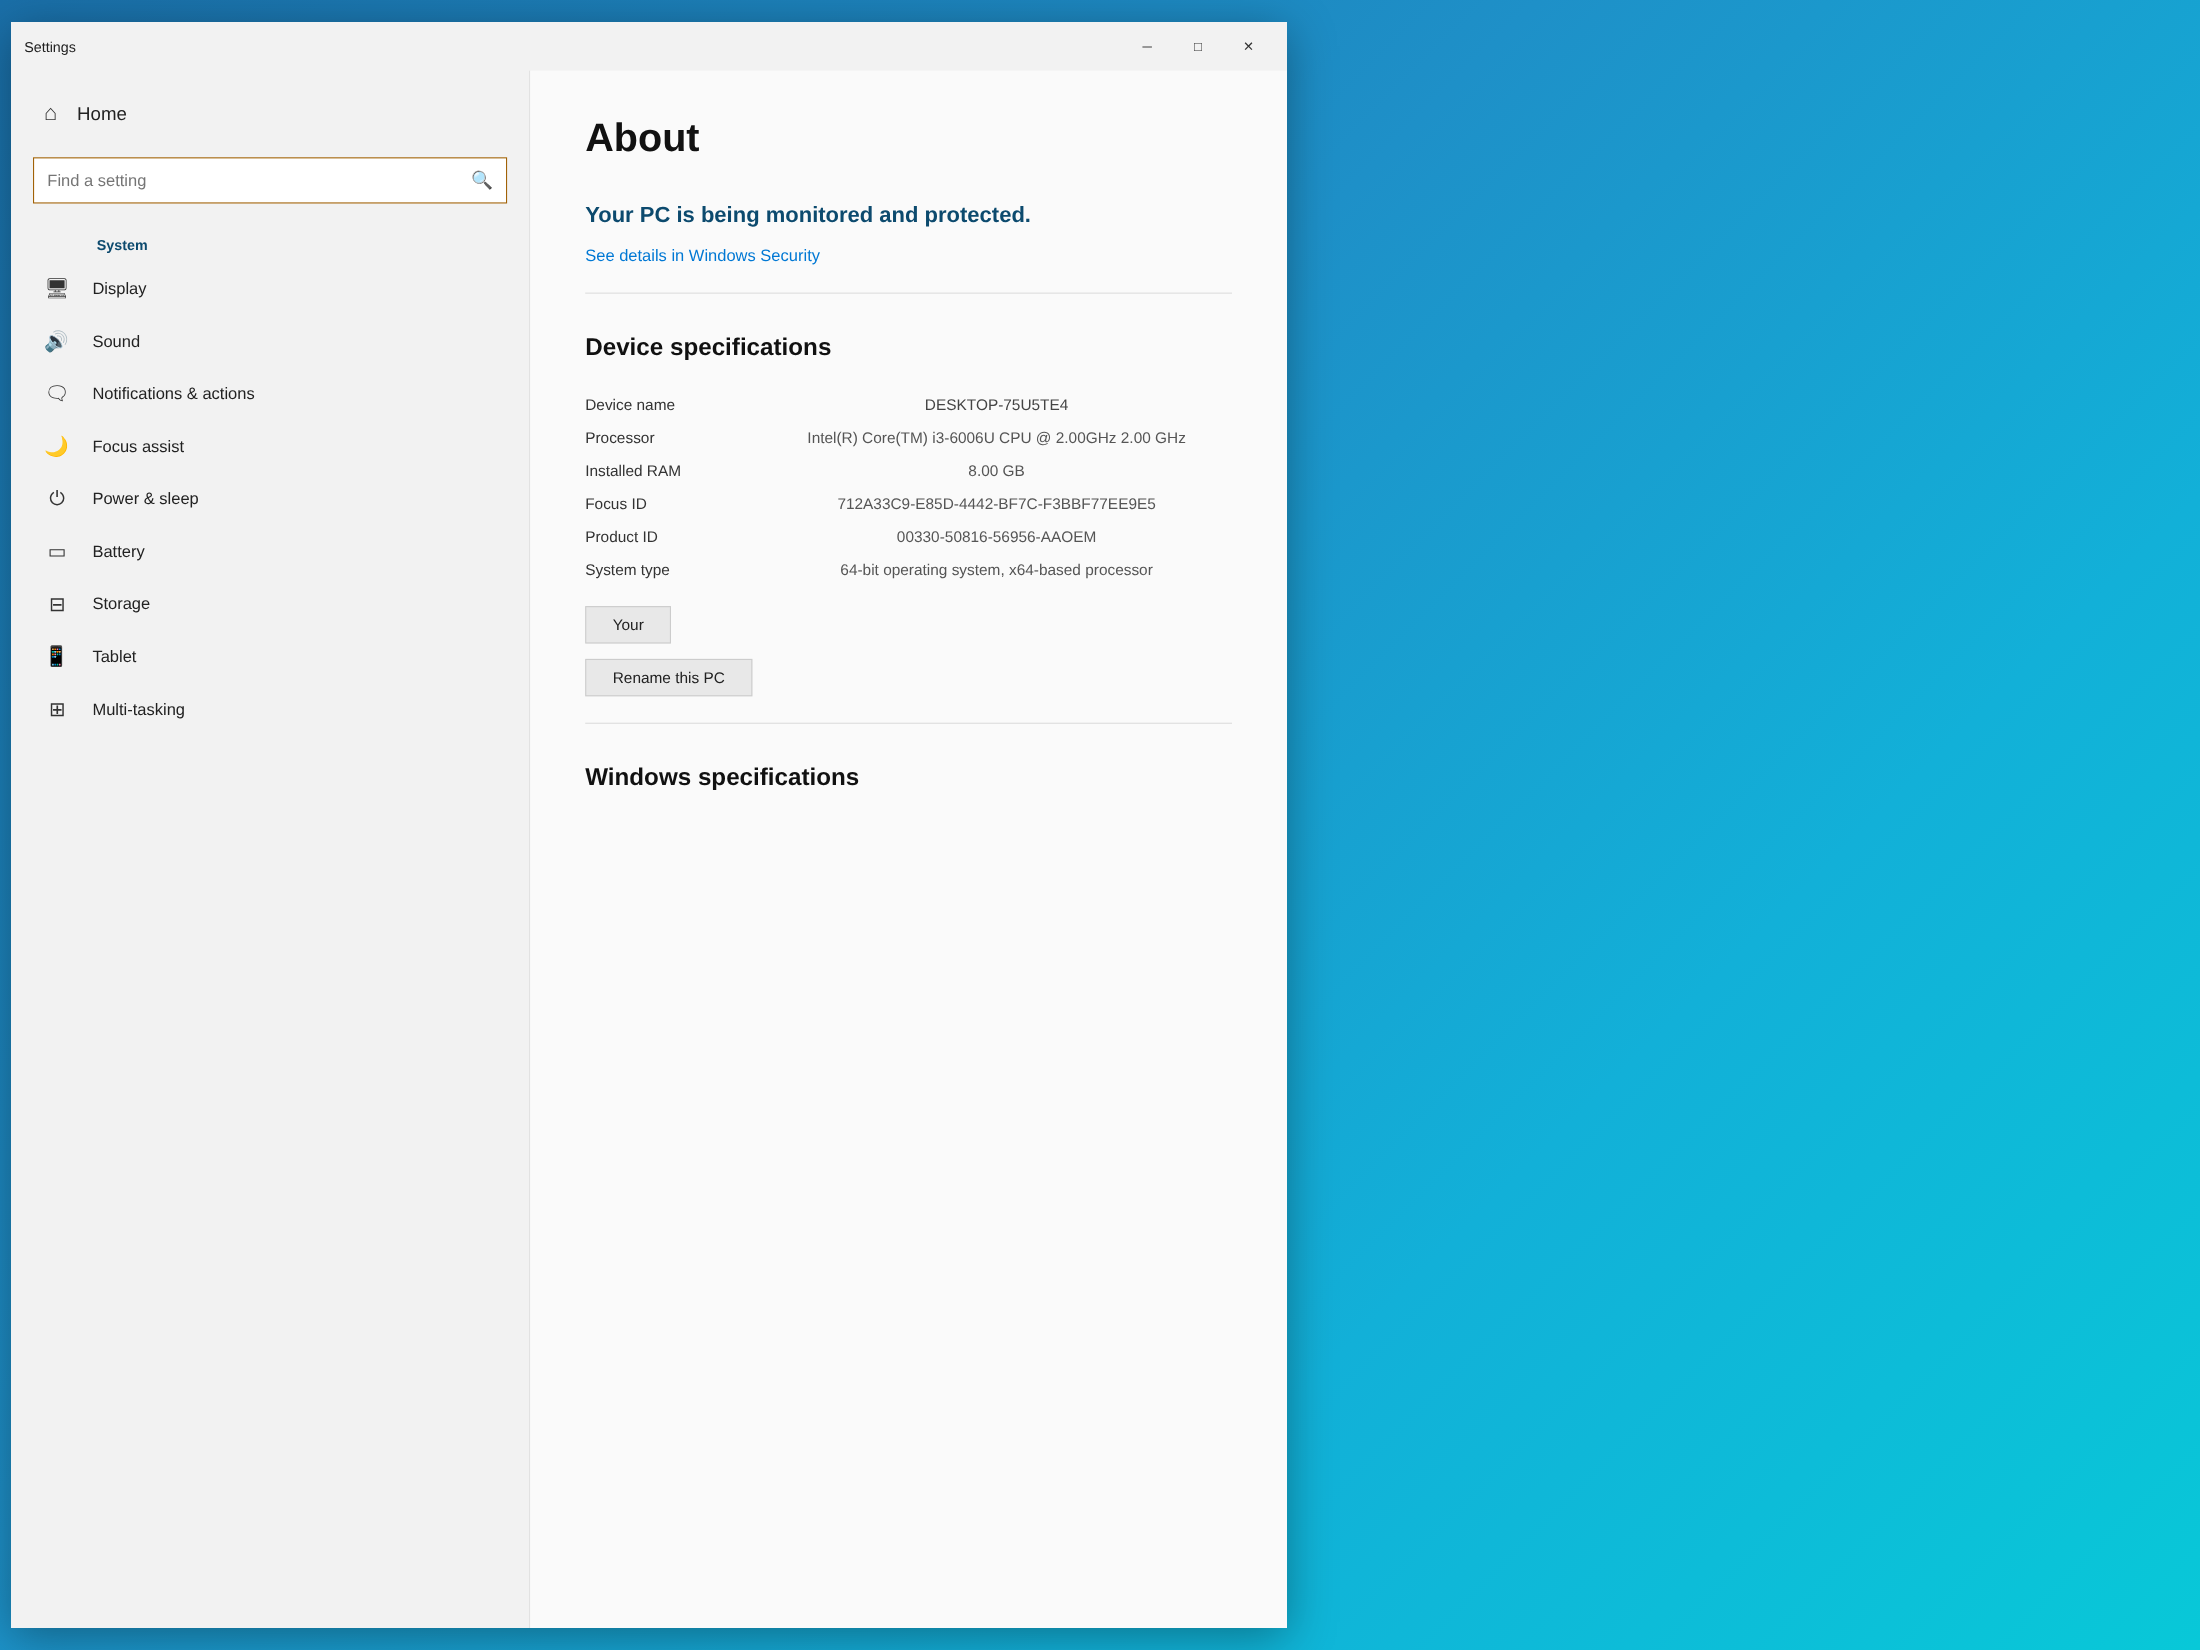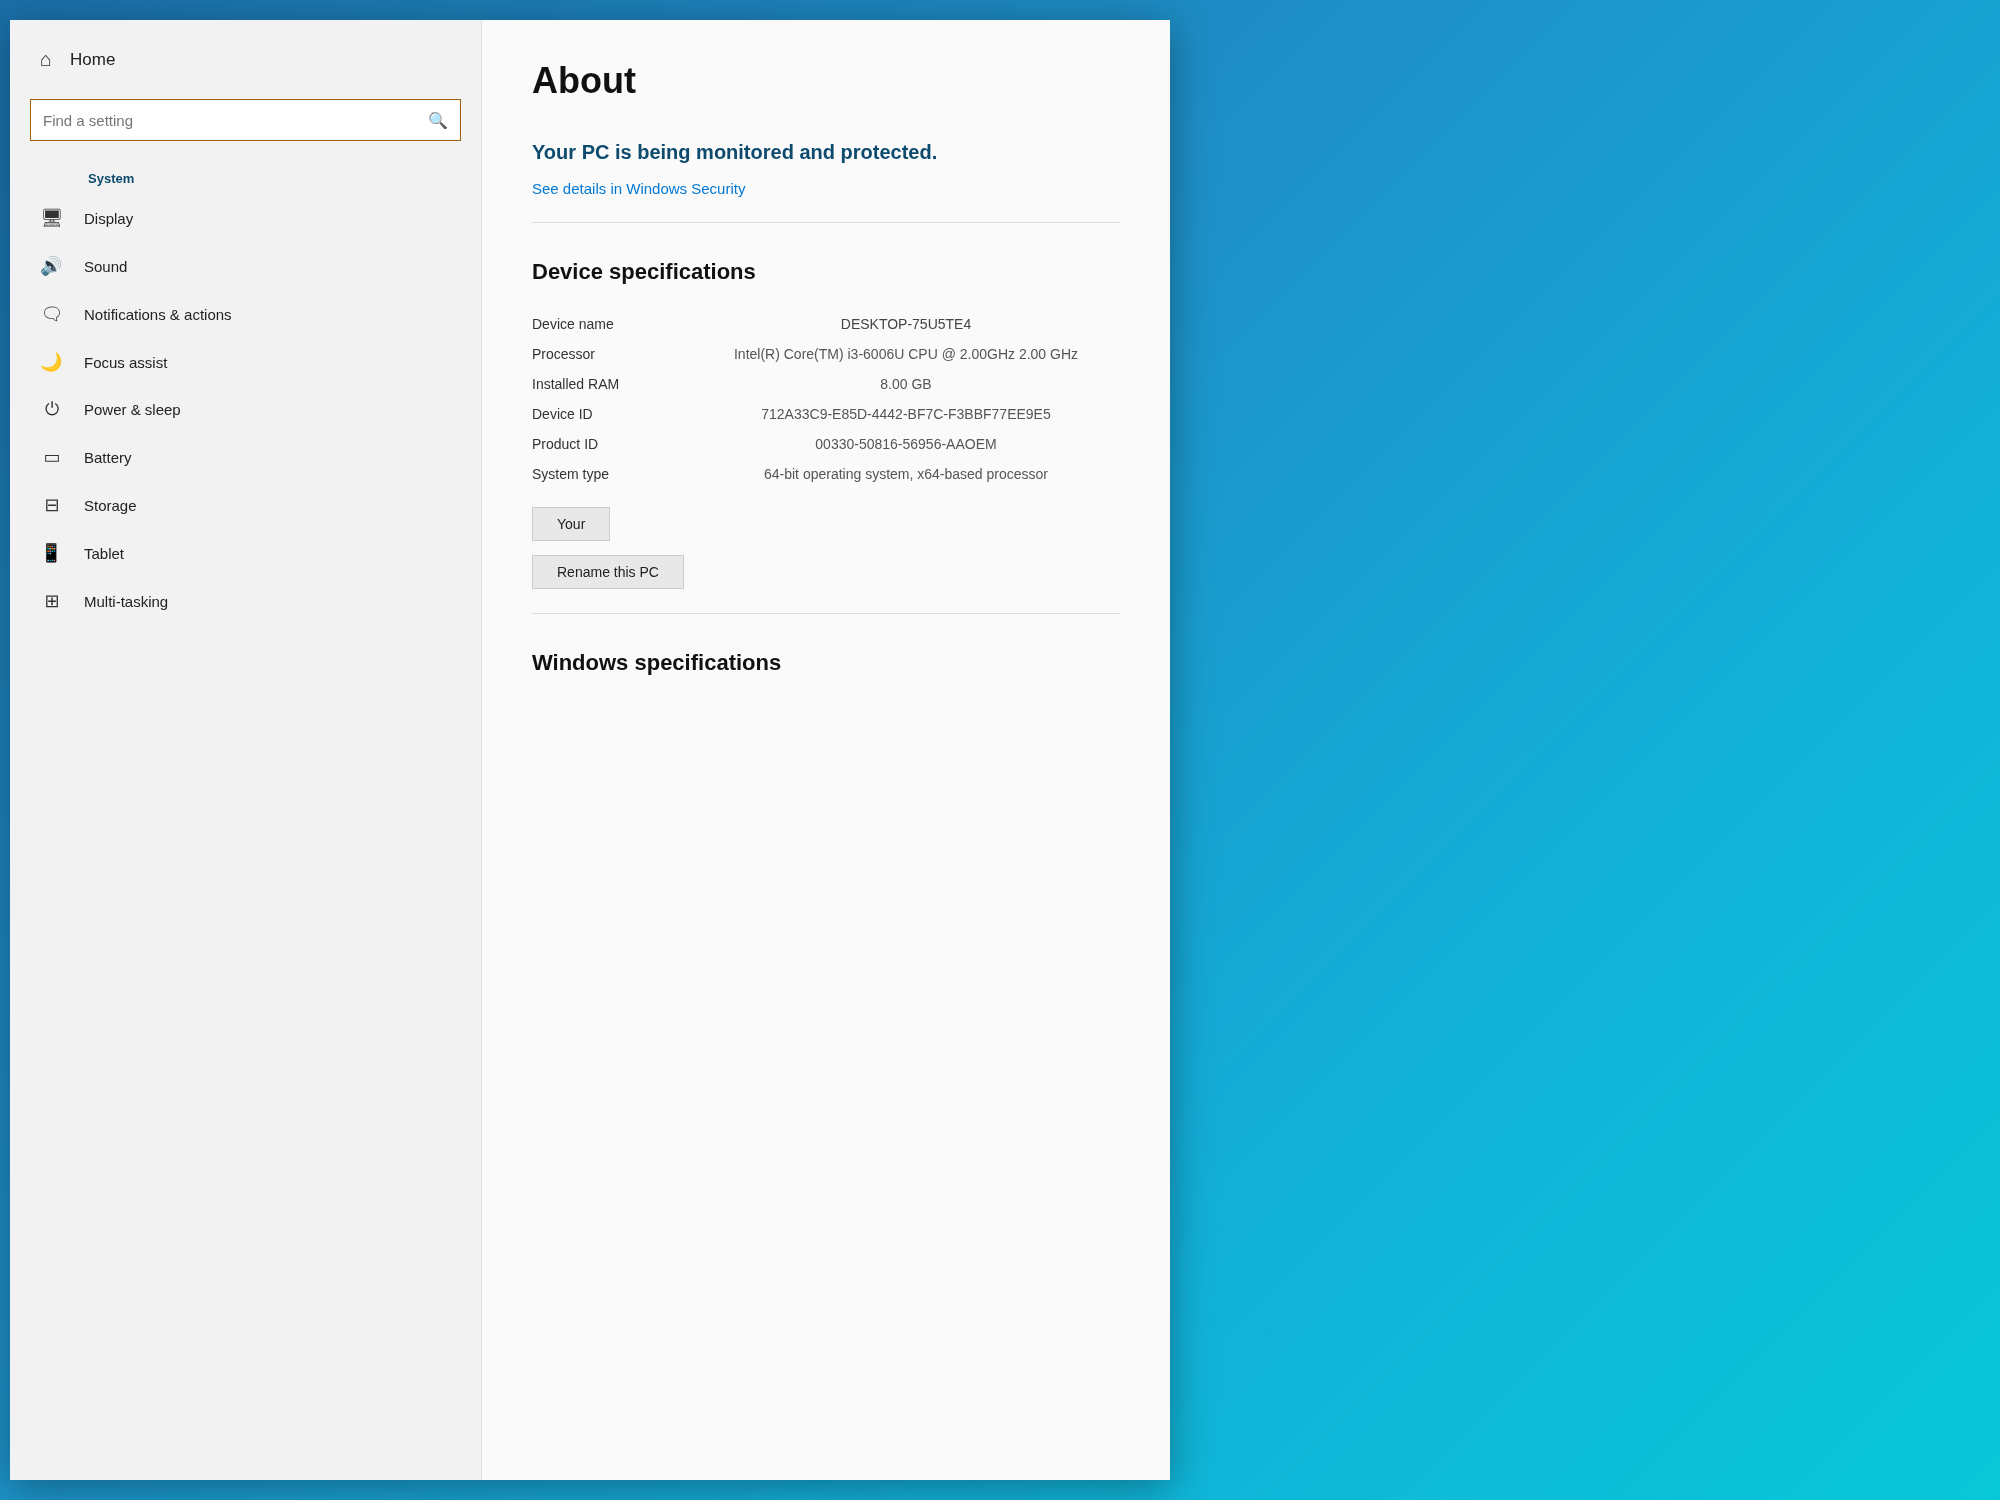--- a/index.html
+++ b/index.html
@@ -250,20 +250,28 @@
       height: 1px;
       background: #ddd;
       margin: 24px 0;
     }
   </style>
 </head>
 <body>
 
 <div class="settings-window">
 
+  <div class="title-bar">
+    <span class="title-bar-title">Settings</span>
+    <div class="title-bar-controls">
+      <button class="title-bar-btn">─</button>
+      <button class="title-bar-btn">□</button>
+      <button class="title-bar-btn close-btn">✕</button>
+    </div>
+  </div>
 
   <div class="main-content">
 
     <div class="sidebar">
 
       <div class="sidebar-home">
         <span class="sidebar-home-icon">⌂</span>
         <span class="sidebar-home-label">Home</span>
       </div>
 
@@ -335,21 +343,21 @@
         </div>
         <div class="spec-row">
           <span class="spec-label">Processor</span>
           <span class="spec-value">Intel(R) Core(TM) i3-6006U CPU @ 2.00GHz   2.00 GHz</span>
         </div>
         <div class="spec-row">
           <span class="spec-label">Installed RAM</span>
           <span class="spec-value">8.00 GB</span>
         </div>
         <div class="spec-row">
-          <span class="spec-label">Device ID</span>
+          <span class="spec-label">Focus ID</span>
           <span class="spec-value">712A33C9-E85D-4442-BF7C-F3BBF77EE9E5</span>
         </div>
         <div class="spec-row">
           <span class="spec-label">Product ID</span>
           <span class="spec-value">00330-50816-56956-AAOEM</span>
         </div>
         <div class="spec-row">
           <span class="spec-label">System type</span>
           <span class="spec-value">64-bit operating system, x64-based processor</span>
         </div>

